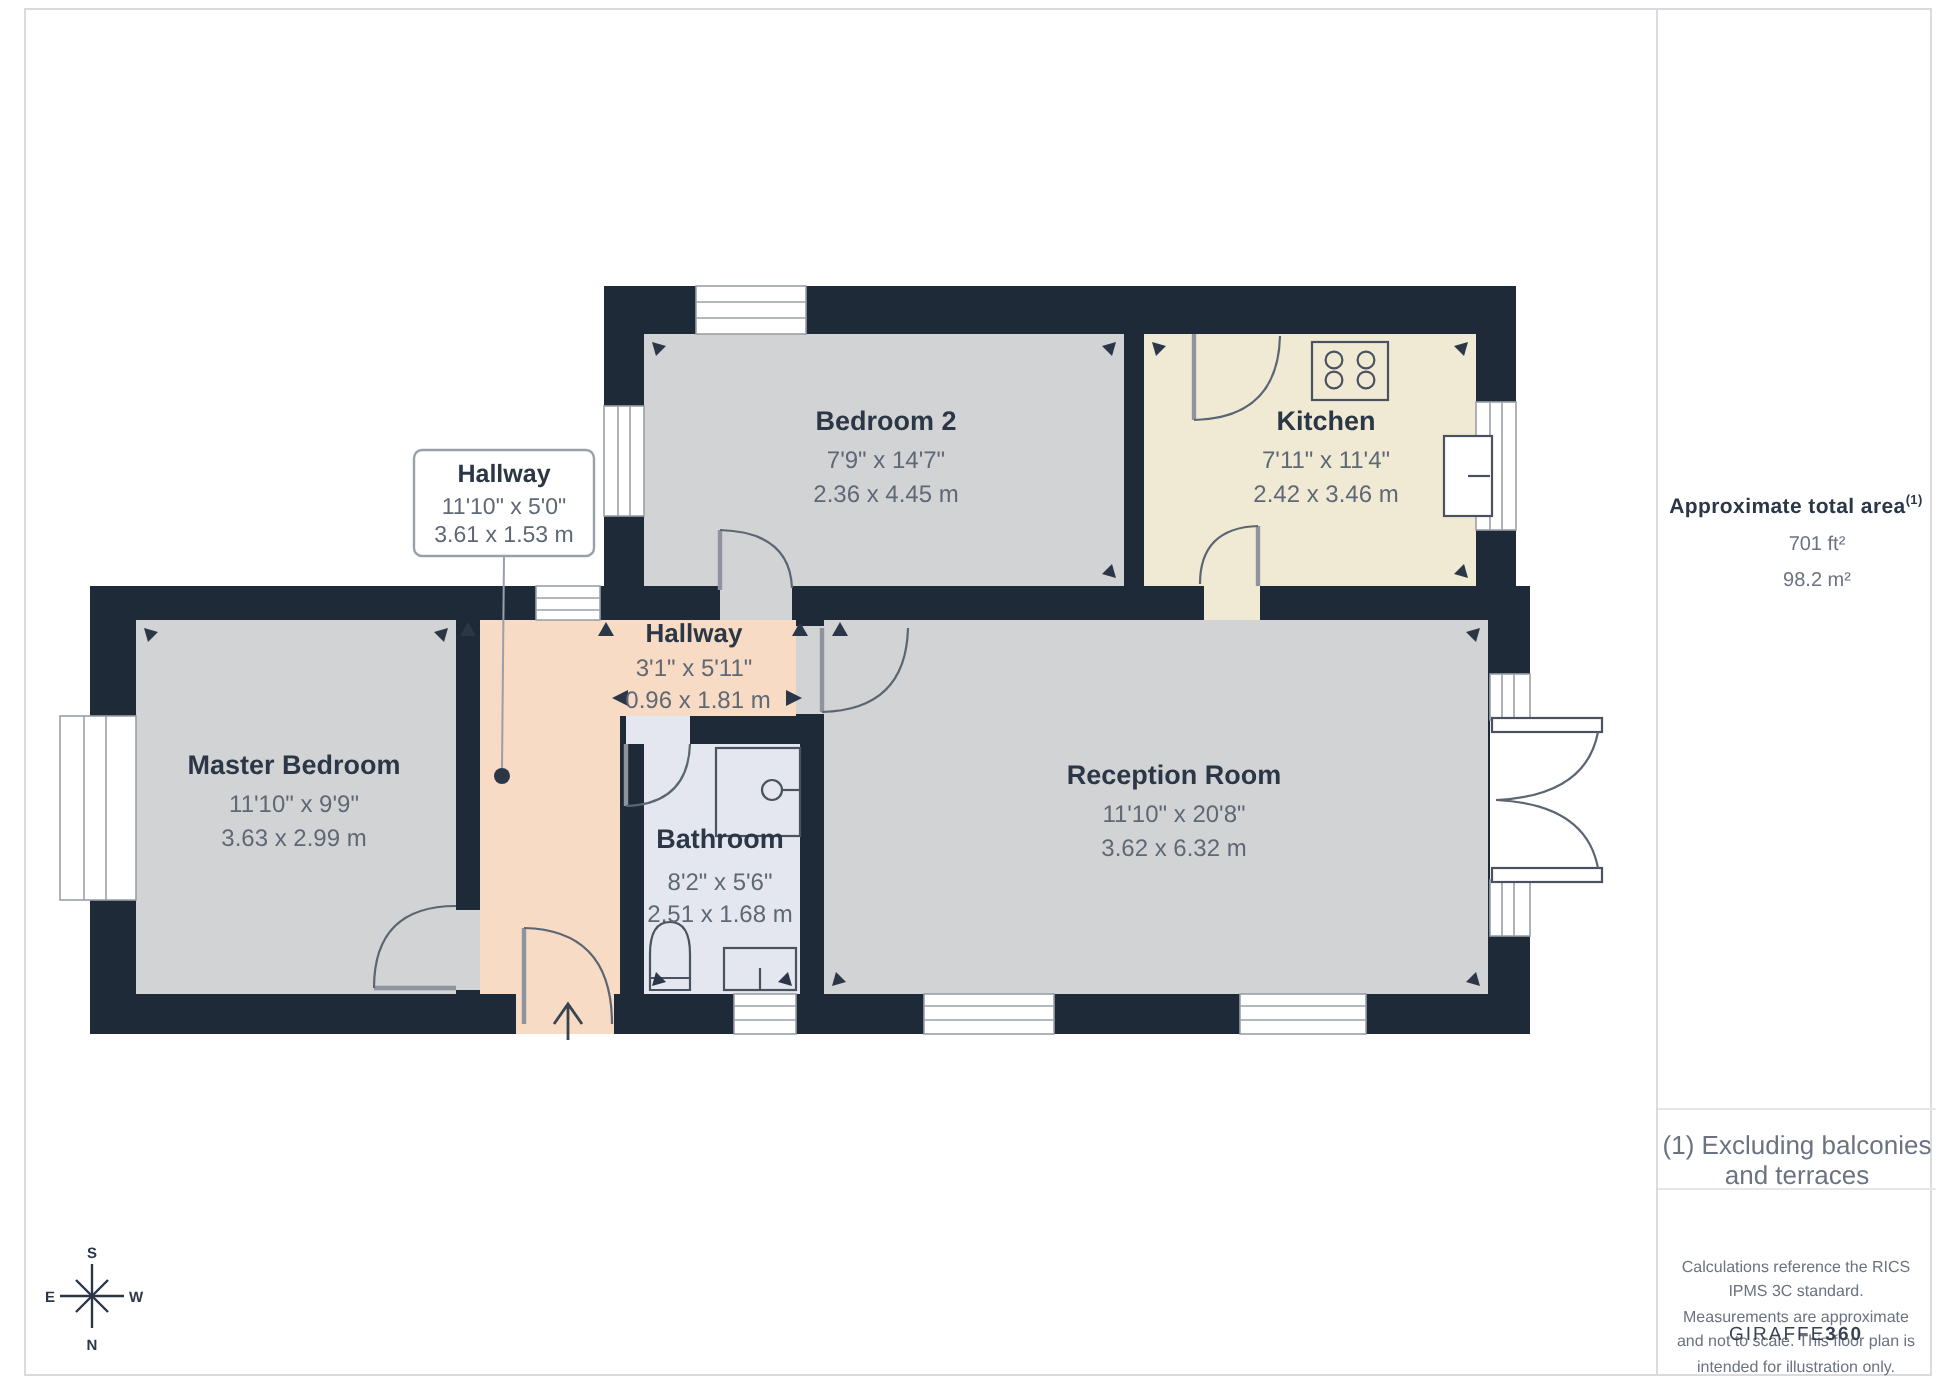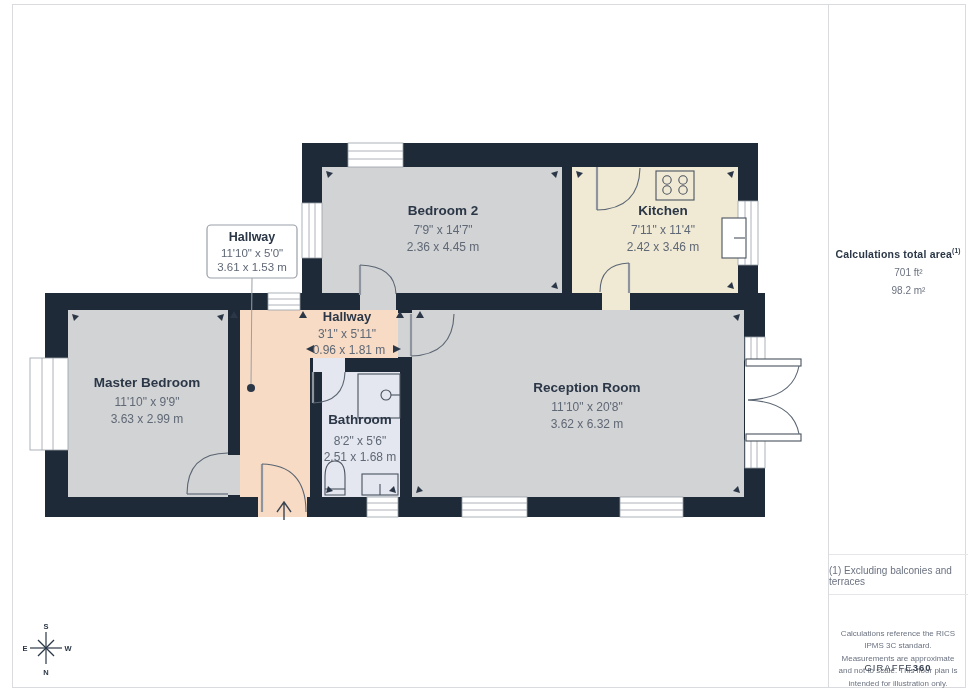--- a/index.html
+++ b/index.html
@@ -27,21 +27,21 @@
   .compass-line{stroke:var(--ink,#2b3747);stroke-width:1.2;}
   .compass-letter{font-size:7.5px;font-weight:700;fill:var(--ink,#2b3747);text-anchor:middle;}
   
   .sidebar{position:absolute;left:828px;top:4px;width:140px;height:684px;}
   .sb-divider-v{position:absolute;left:828px;top:4px;width:1px;height:684px;background:var(--border,#d9dbdf);}
   .area-block{position:absolute;left:0;top:243px;width:140px;text-align:center;}
   .area-title{font-size:10.5px;font-weight:700;color:var(--ink,#2b3747);letter-spacing:.2px;}
   .area-title sup{font-size:6.5px;}
   .area-val{font-size:10px;color:var(--dim2,#6b7280);margin-top:7px;margin-left:21px;}
   .sb-div{position:absolute;left:1px;width:139px;height:1px;background:var(--divider,#e4e6e9);}
-  .footnote{position:absolute;left:1px;top:561px;width:139px;text-align:left;font-size:10px;color:var(--dim2,#6b7280);}
+  .footnote{position:absolute;left:1px;top:561px;width:139px;text-align:center;font-size:13px;color:var(--dim2,#6b7280);}
   .disclaimer{position:absolute;left:9px;top:624px;width:122px;text-align:center;font-size:8px;line-height:1.55;color:var(--dim2,#6b7280);}
   .brand{position:absolute;left:0;top:658px;width:140px;text-align:center;font-size:9.5px;letter-spacing:1px;color:#3a4350;}
   .brand-b{font-weight:700;}
 </style>
 </head>
 <body style="--wall: #1e2a38; --gray: #d2d3d5; --kitchen: #f0ead5; --hall: #f7dbc5; --bath: #e4e7ef; --ink: #2b3747; --dim: #5f6875; --dim2: #6b7280; --line: #9aa0a8; --border: #d9dbdf; --divider: #e4e6e9;">
 
 <div class="page-frame"></div>
 
 <svg width="980" height="693" viewBox="0 0 980 693">
@@ -263,21 +263,21 @@
     <text class="compass-letter" x="46" y="629">S</text>
     <text class="compass-letter" x="46" y="675">N</text>
     <text class="compass-letter" x="25" y="651">E</text>
     <text class="compass-letter" x="68" y="651">W</text>
   </g>
 </svg>
 
 <div class="sb-divider-v"></div>
 <aside class="sidebar">
   <div class="area-block">
-    <div class="area-title"><span>Calculations total area</span><sup>(1)</sup></div>
+    <div class="area-title"><span>Approximate total area</span><sup>(1)</sup></div>
     <div class="area-val">701 ft²</div>
     <div class="area-val">98.2 m²</div>
   </div>
   <div class="sb-div" style="top:550px"></div>
   <div class="footnote">(1) Excluding balconies and terraces</div>
   <div class="sb-div" style="top:590px"></div>
   <div class="disclaimer">Calculations reference the RICS IPMS 3C standard. Measurements are approximate and not to scale. This floor plan is intended for illustration only.</div>
   <div class="brand"><span class="brand-l">GIRAFFE</span><span class="brand-b">360</span></div>
 </aside>
 

